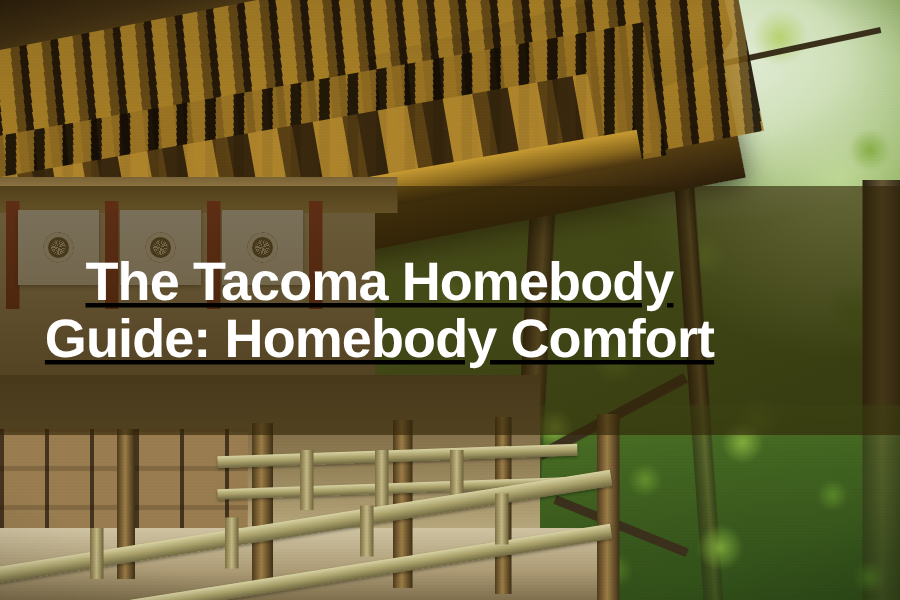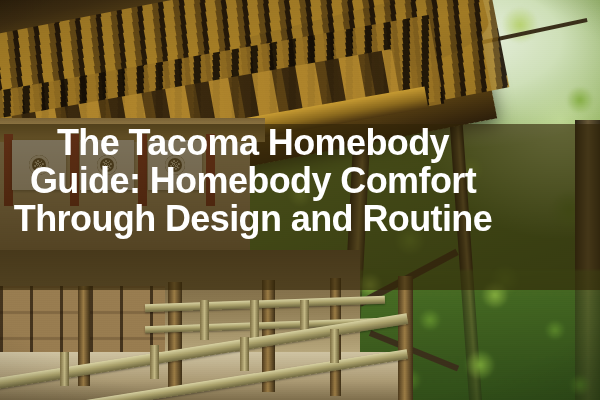--- a/index.html
+++ b/index.html
@@ -239,22 +239,23 @@
   
   .overlay-band {
     position:absolute; left:0; top:124px; width:600px; height:166px;
     background:rgba(48,36,6,.62);
   }
 
   
   .title-wrap {
     position:absolute; left:0; top:124px; width:506px; height:166px;
     display:flex; flex-direction:column;
-    align-items:center; 
+    align-items:center; justify-content:center;
     padding:0 14px;
+    text-decoration:underline;
   }
   .title {
     color:#ffffff;
     font-family:"Liberation Sans", sans-serif;
     font-weight:bold;
     font-size:36px;
     line-height:38px;
     letter-spacing:-.6px;
     text-align:center;
     text-rendering:optimizeLegibility;
@@ -331,17 +332,16 @@
     <div class="grain"></div>
     <div class="vignette"></div>
   </div>
 
   <div class="overlay-band"></div>
 
   <div class="title-wrap">
     <h1 class="title">
       <span class="ln">The Tacoma Homebody</span>
       <span class="ln">Guide: Homebody Comfort</span>
-      <span class="ln">Through Design and Routine</span>
     </h1>
   </div>
 
 </div>
 
 </body></html>

